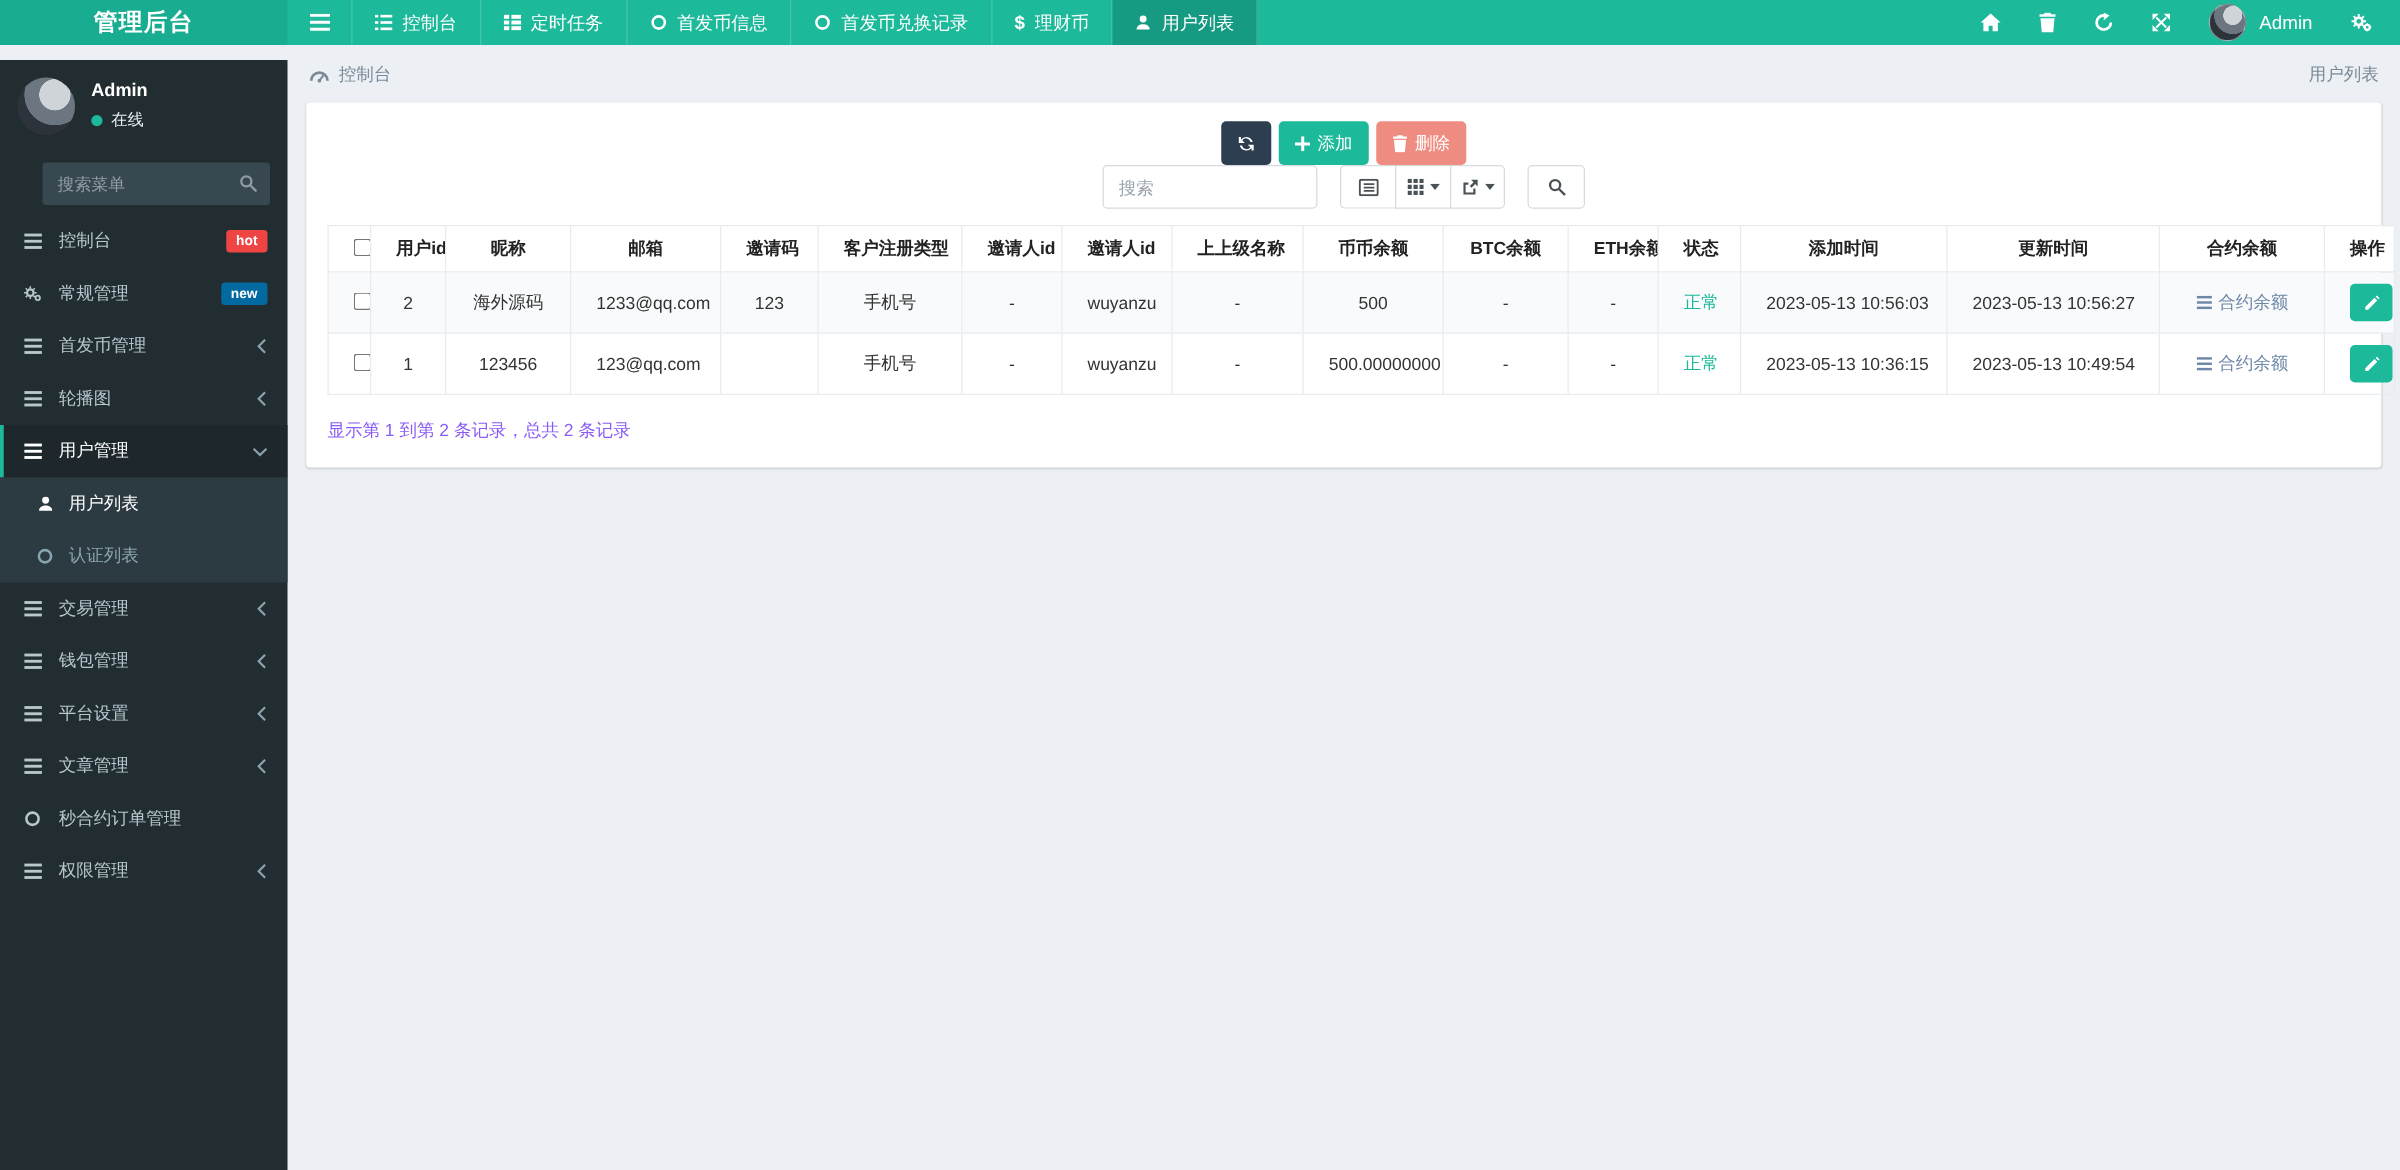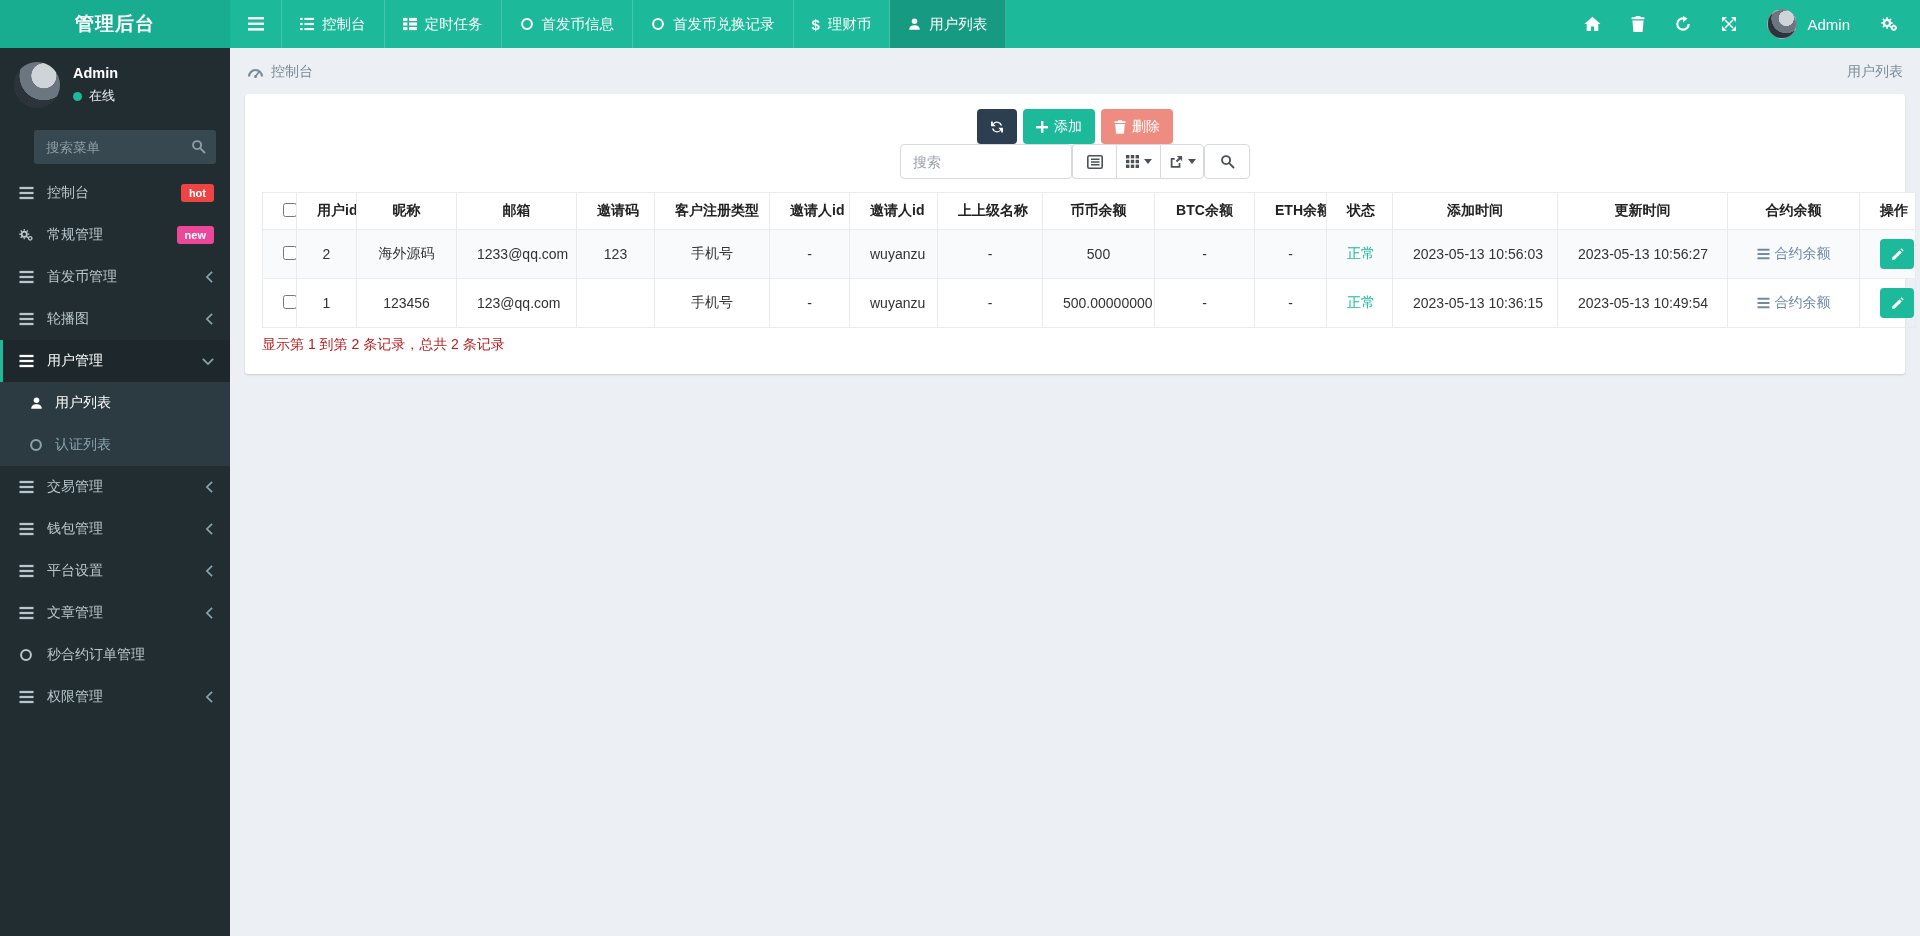--- a/index.html
+++ b/index.html
@@ -1,21 +1,21 @@
 <!DOCTYPE html>
 <html><head>
 <meta charset="utf-8">
 <style>
   * { margin:0; padding:0; box-sizing:border-box; }
   html,body { width:1920px; height:936px; overflow:hidden; }
   body { font-family:"Liberation Sans","DejaVu Sans",sans-serif; background:#ecf0f5; font-size:14px; color:#333; }
   svg { display:block; }
 
   
-  .navbar { display:flex; height:48px; background:#1cb99a; color:#fff; align-items:stretch; }
+  .navbar { display:flex; height:36px; background:#1cb99a; color:#fff; align-items:stretch; }
   .brand { width:230px; background:#18ad90; display:flex; align-items:center; justify-content:center;
            font-size:19px; font-weight:bold; letter-spacing:1px; }
   .nav-toggle { width:52px; display:flex; align-items:center; justify-content:center; cursor:pointer;
                 border-right:1px solid rgba(255,255,255,.18); }
   .nav-items { display:flex; list-style:none; }
   .nav-item { display:flex; align-items:center; gap:8px; padding:0 18px; font-size:14.5px; cursor:pointer;
               border-right:1px solid rgba(255,255,255,.18); }
   .nav-item.active { background:#169a81; }
   .nav-right { margin-left:auto; display:flex; align-items:center; gap:30px; padding-right:22px; }
   .nav-right .icon-btn { cursor:pointer; display:flex; align-items:center; }
@@ -35,21 +35,21 @@
   .sidebar-search input { width:100%; height:34px; background:#384850; border:none; border-radius:3px;
        color:#d4dde2; padding:6px 32px 6px 12px; font-size:13.5px; font-family:inherit; outline:none; }
   .sidebar-search input::placeholder { color:#8f9ea6; }
   .sidebar-search .mag { position:absolute; right:10px; top:9px; color:#8f9ea6; }
   .menu { list-style:none; margin-top:6px; }
   .menu-item { height:42px; display:flex; align-items:center; padding:0 16px; font-size:14px; cursor:pointer; }
   .menu-item .mi-icon { width:20px; margin-right:11px; display:flex; justify-content:center; color:#b8c7ce; }
   .menu-item .spacer { margin-left:auto; }
   .badge { font-size:11px; font-weight:bold; color:#fff; padding:2.5px 8px; border-radius:3px; line-height:1.1; }
   .badge.hot { background:#ef4444; }
-  .badge.new { background:#ec4899; }
+  .badge.new { background:#0369a1; }
   .chev { color:#8aa4af; }
   .menu-item.parent-active { background:#1e282c; border-left:3px solid #1cb99a; padding-left:13px; color:#fff; }
   .menu-item.parent-active .mi-icon { color:#fff; }
   .submenu { list-style:none; background:#2c3b41; }
   .submenu .menu-item { padding-left:26px; color:#8aa4af; }
   .submenu .menu-item .mi-icon { color:#8aa4af; margin-right:9px; }
   .submenu .menu-item.active { color:#fff; }
   .submenu .menu-item.active .mi-icon { color:#fff; }
 
   
@@ -59,41 +59,41 @@
   .crumb-left { display:flex; align-items:center; gap:7px; }
   .card { margin:0 15px; background:#fff; border-radius:3px; box-shadow:0 1px 2px rgba(0,0,0,.15); padding:15px 17px 20px 17px; }
 
   .toolbar { display:flex; justify-content:space-between; align-items:center; margin-bottom:13px;flex-direction:column; }
   .tb-left { display:flex; gap:6px; }
   .btn { display:inline-flex; align-items:center; gap:6px; border:none; border-radius:4px; height:35px;
          padding:0 13px; font-size:14px; font-family:inherit; color:#fff; cursor:pointer; }
   .btn-refresh { background:#2c3e50; }
   .btn-add { background:#1cb99a; }
   .btn-del { background:#ef8c82; }
-  .tb-right { display:flex; align-items:center; gap:0; }
+  .tb-right { display:flex; align-items:center; gap:18px; }
   .search-input { width:172px; height:35px; border:1px solid #d6dadd; border-radius:4px; padding:6px 12px;
                   font-size:14px; font-family:inherit; color:#333; outline:none; }
   .search-input::placeholder { color:#9aa3ab; }
   .btn-group { display:flex; }
   .btn-light { display:inline-flex; align-items:center; justify-content:center; gap:5px; width:44px; height:35px;
                background:#fff; border:1px solid #d6dadd; color:#4a5257; cursor:pointer; }
   .btn-group .btn-light { border-right-width:0; }
   .btn-group .btn-light:first-child { border-radius:4px 0 0 4px; }
   .btn-group .btn-light:last-child { border-radius:0 4px 4px 0; border-right-width:1px; }
   .btn-light.single { border-radius:4px; width:46px; }
 
   table { width:100%; border-collapse:collapse; table-layout:fixed; text-align:center; font-size:14px; }
   th, td { border:1px solid #e8ecef; padding:9px 20px; overflow:hidden; white-space:nowrap; }
   thead th { font-weight:bold; color:#222; background:#fff; }
   tbody tr:nth-child(odd) { background:#f8fafb; }
   td.status { color:#1cb99a; }
   .cell-link { color:#6d87a8; text-decoration:none; display:inline-flex; align-items:center; gap:5px; cursor:pointer; }
   .btn-edit { width:34px; height:30px; background:#1cb99a; border:none; border-radius:4px; cursor:pointer;
               display:inline-flex; align-items:center; justify-content:center; color:#fff; }
-  .summary { margin-top:8px; font-size:14px; color:#b91c1c; }
+  .summary { margin-top:20px; font-size:14px; color:#8b5cf6; }
   input[type=checkbox] { width:14px; height:14px; cursor:pointer; }
 </style>
 </head>
 <body>
 
 <div class="navbar">
   <div class="brand">管理后台</div>
   <div class="nav-toggle">
     <span>
       <svg width="16" height="14" viewBox="0 0 16 14" fill="currentColor">

